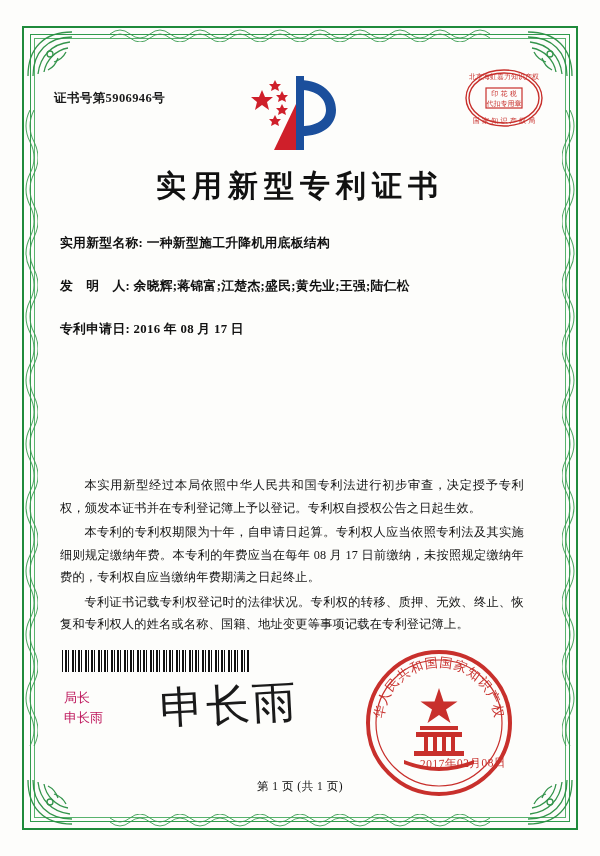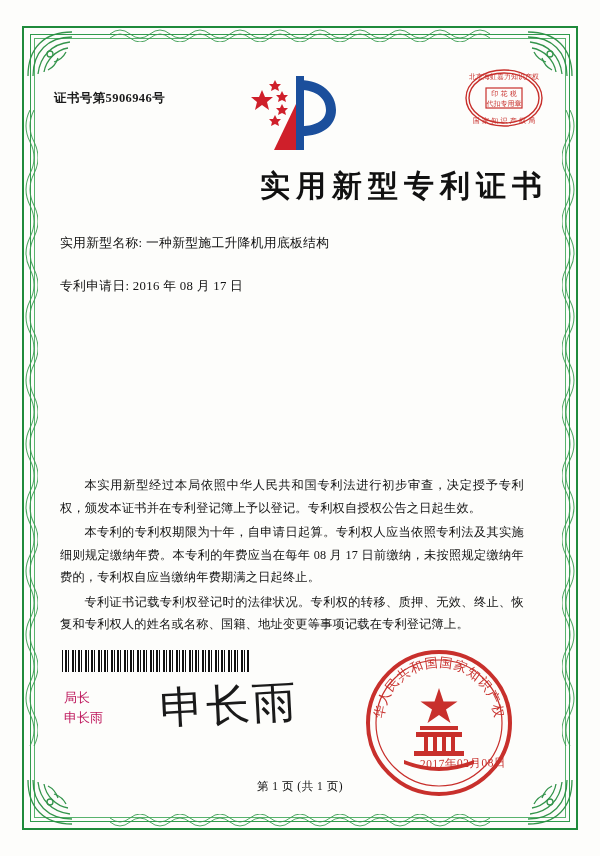--- a/index.html
+++ b/index.html
@@ -114,33 +114,34 @@
     width: 84px;
     height: 64px;
   }
   .agency-stamp svg { display:block; width:100%; height:100%; }
 
   .title {
     position: absolute;
     left: 0;
     right: 0;
     top: 110px;
-    text-align: right;
+    text-align: center;
     font-size: 30px;
     font-weight: bold;
     letter-spacing: 6px;
     color: #111;
     font-family: "DejaVu Serif", serif;
   }
 
   .fields {
     position: absolute;
     left: 8px;
     right: 8px;
     top: 178px;
+    font-weight: bold;
   }
   .field-row {
     font-size: 12.8px;
     color: #111;
     margin-bottom: 24px;
     line-height: 1.5;
     letter-spacing: .3px;
   }
   .field-label {
     display: inline-block;
@@ -363,20 +364,24 @@
         </g>
       </svg>
     </div>
 
     <div class="title">实用新型专利证书</div>
 
     <div class="fields">
       <div class="field-row">
         <span class="field-label">实用新型名称:</span>
         <span class="field-value">一种新型施工升降机用底板结构</span>
+      </div>
+      <div class="field-row">
+        <span class="field-label">发　明　人:</span>
+        <span class="field-value">余晓辉;蒋锦富;江楚杰;盛民;黄先业;王强;陆仁松</span>
       </div>
       <div class="field-row">
         <span class="field-label">专利申请日:</span>
         <span class="field-value">2016 年 08 月 17 日</span>
       </div>
     </div>
 
     <div class="body-text">
       <p>本实用新型经过本局依照中华人民共和国专利法进行初步审查，决定授予专利权，颁发本证书并在专利登记簿上予以登记。专利权自授权公告之日起生效。</p>
       <p>本专利的专利权期限为十年，自申请日起算。专利权人应当依照专利法及其实施细则规定缴纳年费。本专利的年费应当在每年 08 月 17 日前缴纳，未按照规定缴纳年费的，专利权自应当缴纳年费期满之日起终止。</p>

